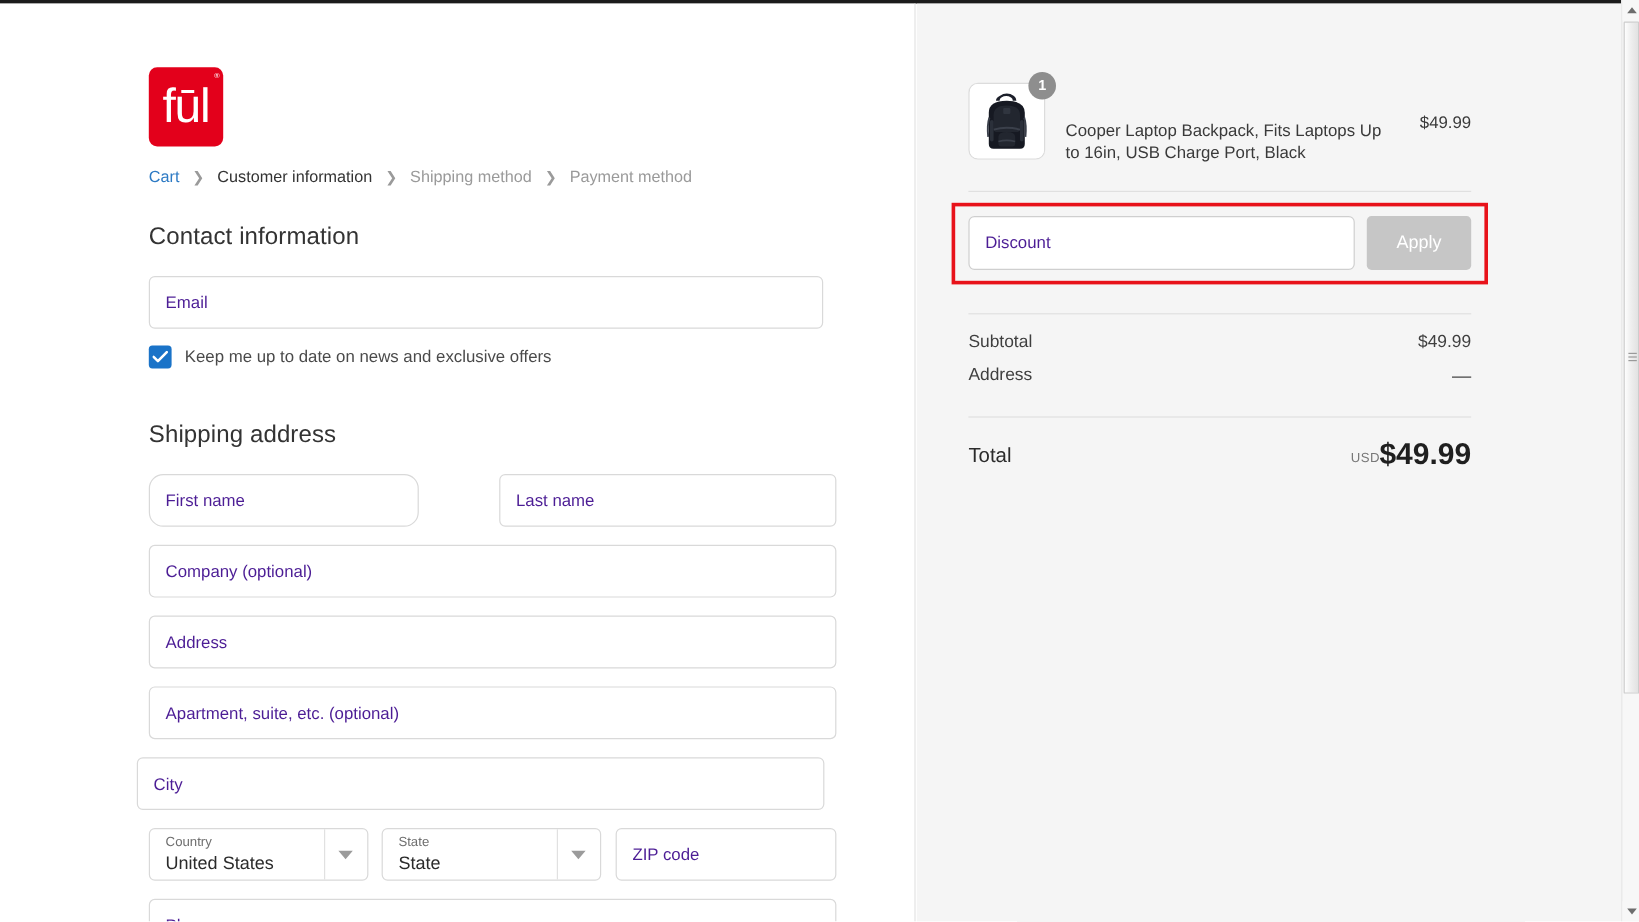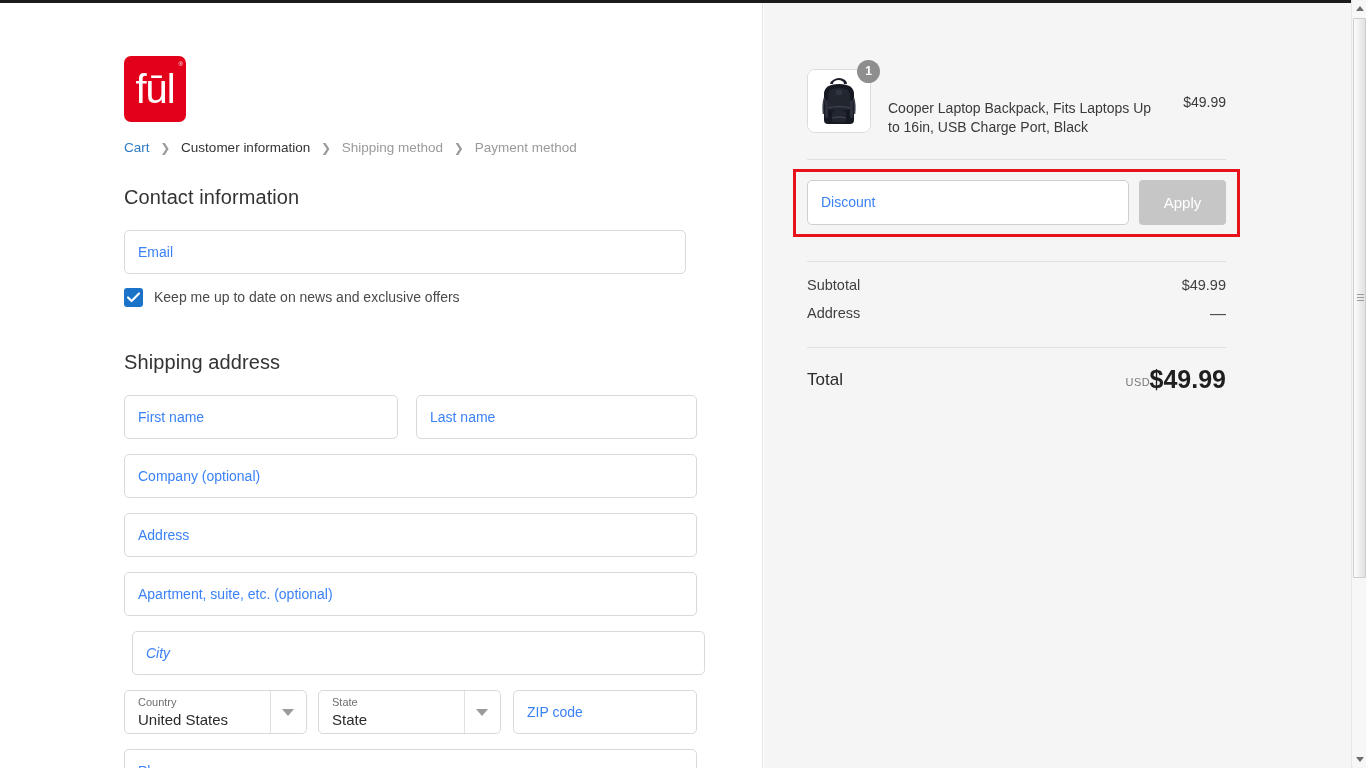--- a/index.html
+++ b/index.html
@@ -91,21 +91,21 @@
     border: 1px solid #d9d9d9;
     border-radius: 5px;
     height: 44px;
   }
   .field .ph {
     position: absolute;
     left: 13px; top: 0;
     height: 42px;
     line-height: 42px;
     font-size: 14px;
-    color: #3b82f6;
+    color: #4c1d95;
   }
   .field.select .flabel {
     position: absolute;
     left: 13px; top: 5px;
     font-size: 11px;
     color: #6e6e6e;
     line-height: 13px;
   }
   .field.select .fval {
     position: absolute;
@@ -123,26 +123,26 @@
   .caret {
     position: absolute;
     left: 11px; top: 18px;
     width: 0; height: 0;
     border-left: 6px solid transparent;
     border-right: 6px solid transparent;
     border-top: 7px solid #9b9b9b;
   }
 
   #field-email    { left:124px; top:227px; width:562px; }
-  #field-first    { left:124px; top:392px; width:274px; }
+  #field-first    { left:124px; top:392px; width:225px;border-radius:12px; }
   #field-last     { left:416px; top:392px; width:281px; }
   #field-company  { left:124px; top:451px; width:573px; }
   #field-address  { left:124px; top:510px; width:573px; }
   #field-apt      { left:124px; top:569px; width:573px; }
-  #field-city     { left:132px; top:628px; width:573px;font-style:italic; }
+  #field-city     { left:114px; top:628px; width:573px; }
   #field-country  { left:124px; top:687px; width:183px; }
   #field-state    { left:318px; top:687px; width:183px; }
   #field-zip      { left:513px; top:687px; width:184px; }
   #field-phone    { left:124px; top:746px; width:573px; height:44px; }
 
   .checkbox-row {
     position: absolute;
     left: 124px; top: 285px;
     display: flex;
     align-items: center;

